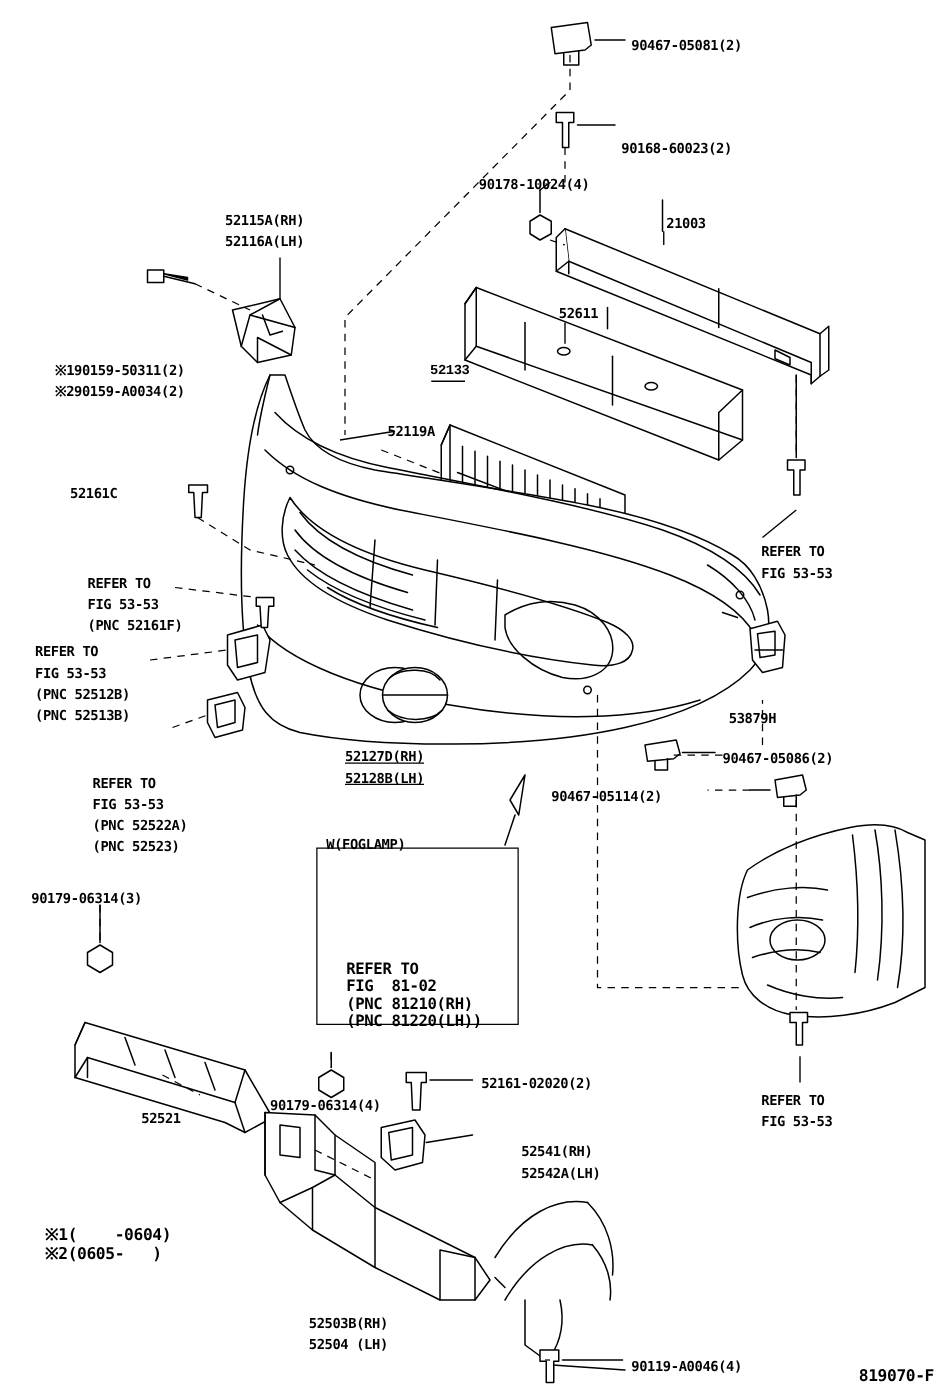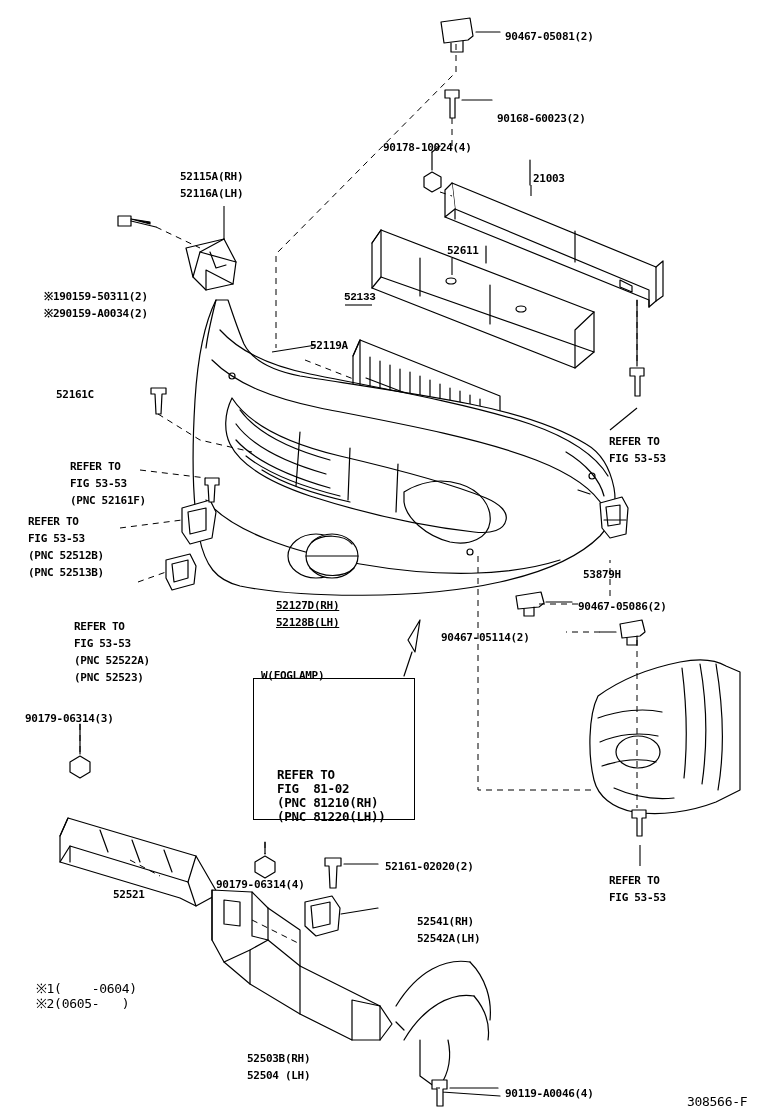--- a/index.html
+++ b/index.html
@@ -21,21 +21,21 @@
     font-size: 11px;
     font-weight: bold;
     color: #000000;
     white-space: pre;
     line-height: 17px;
     letter-spacing: -0.3px;
   }
   .label.small {
     font-size: 13px;
     line-height: 15px;
-    font-weight: normal;
+    font-weight: bold;
   }
   .label.boxtext {
     font-size: 12.5px;
     line-height: 14px;
   }
   svg.art {
     position: absolute;
     left: 0;
     top: 0;
     width: 760px;
@@ -378,15 +378,15 @@
   <div class="label" style="left:113px; top:886px;">52521</div>
   <div class="label" style="left:385px; top:913px;margin-left:32px;">52541(RH)
 52542A(LH)</div>
   <div class="label" style="left:609px; top:872px;">REFER TO
 FIG 53-53</div>
   <div class="label small" style="left:36px; top:981px;">※1(    -0604)
 ※2(0605-   )</div>
   <div class="label" style="left:247px; top:1050px;">52503B(RH)
 52504 (LH)</div>
   <div class="label" style="left:505px; top:1085px;">90119-A0046(4)</div>
-  <div class="label small" style="left:687px; top:1094px;">308566-F</div>
+  <div class="label small" style="left:687px; top:1094px;">819070-F</div>
 
 </div>
 
 </body></html>

